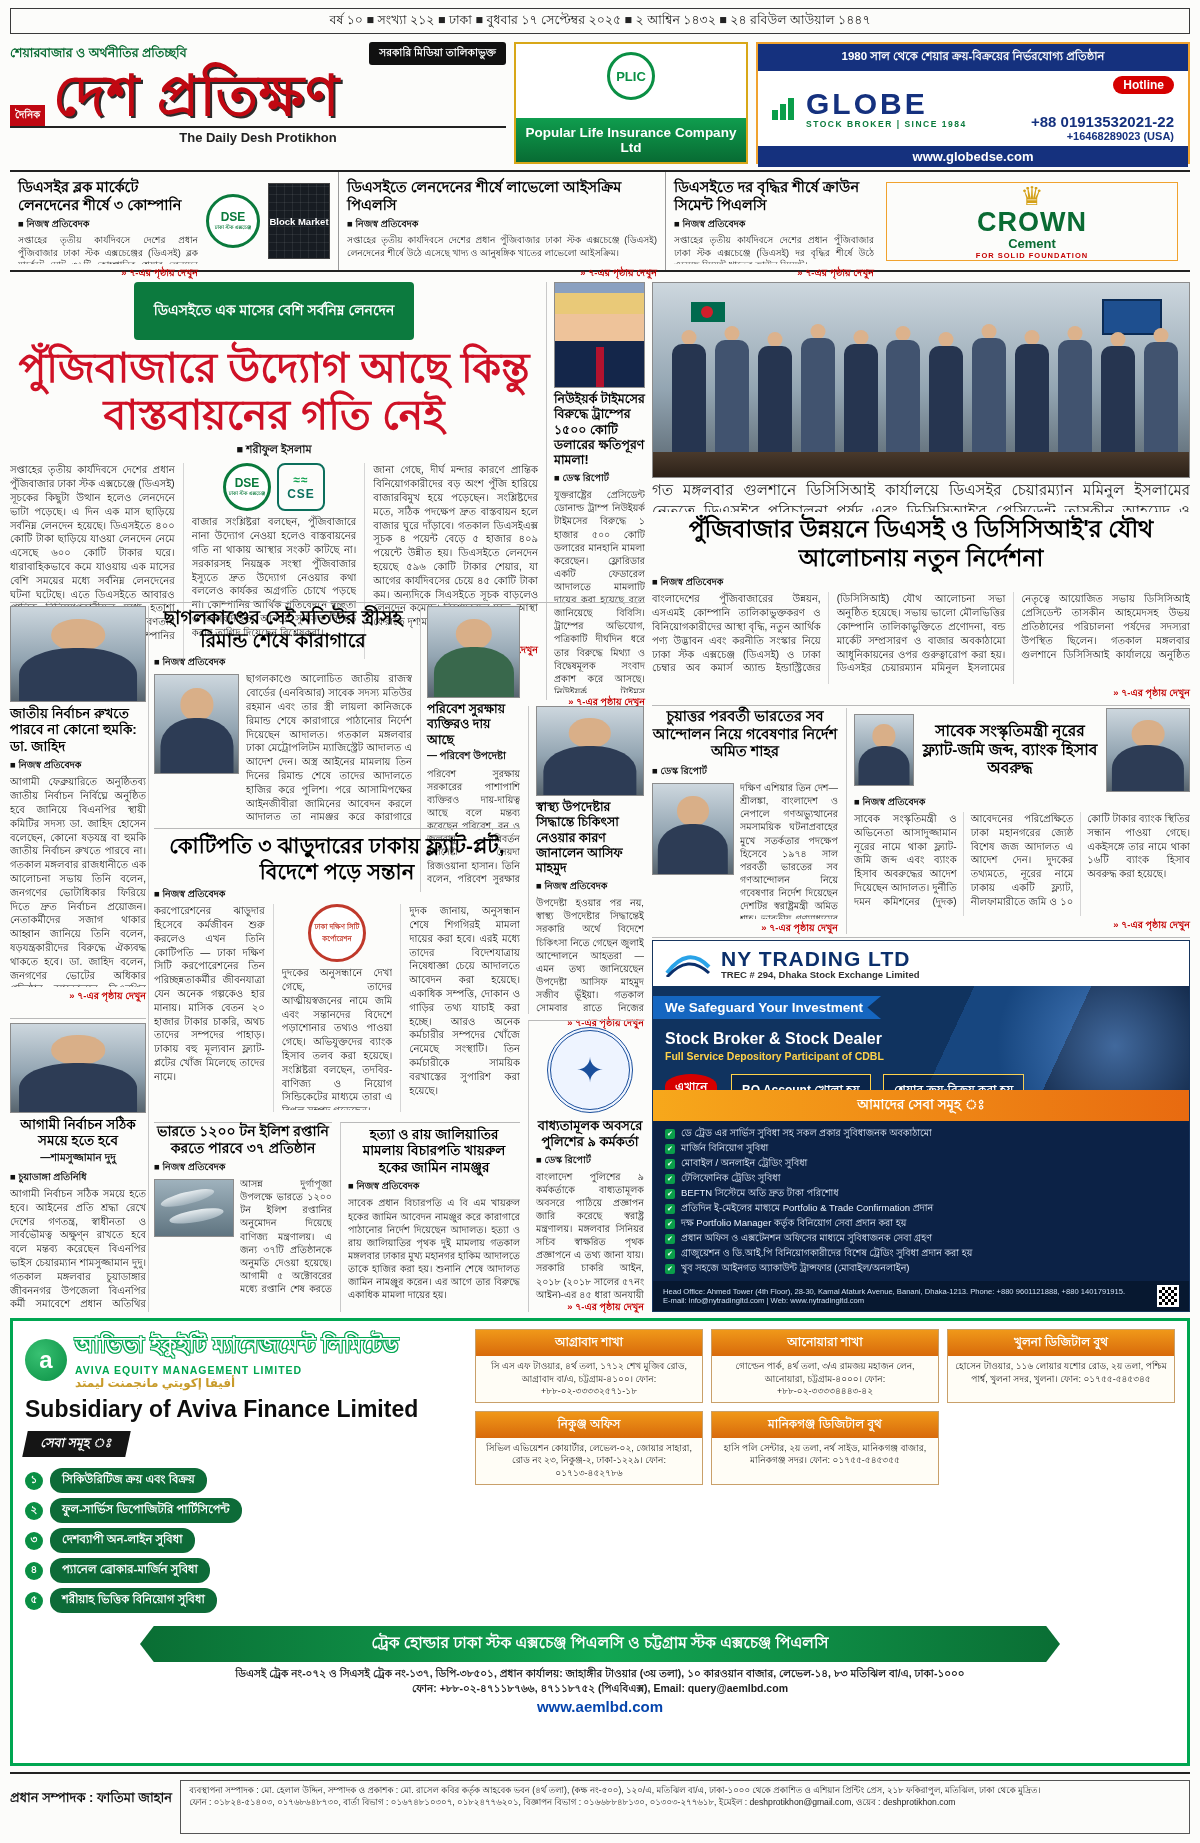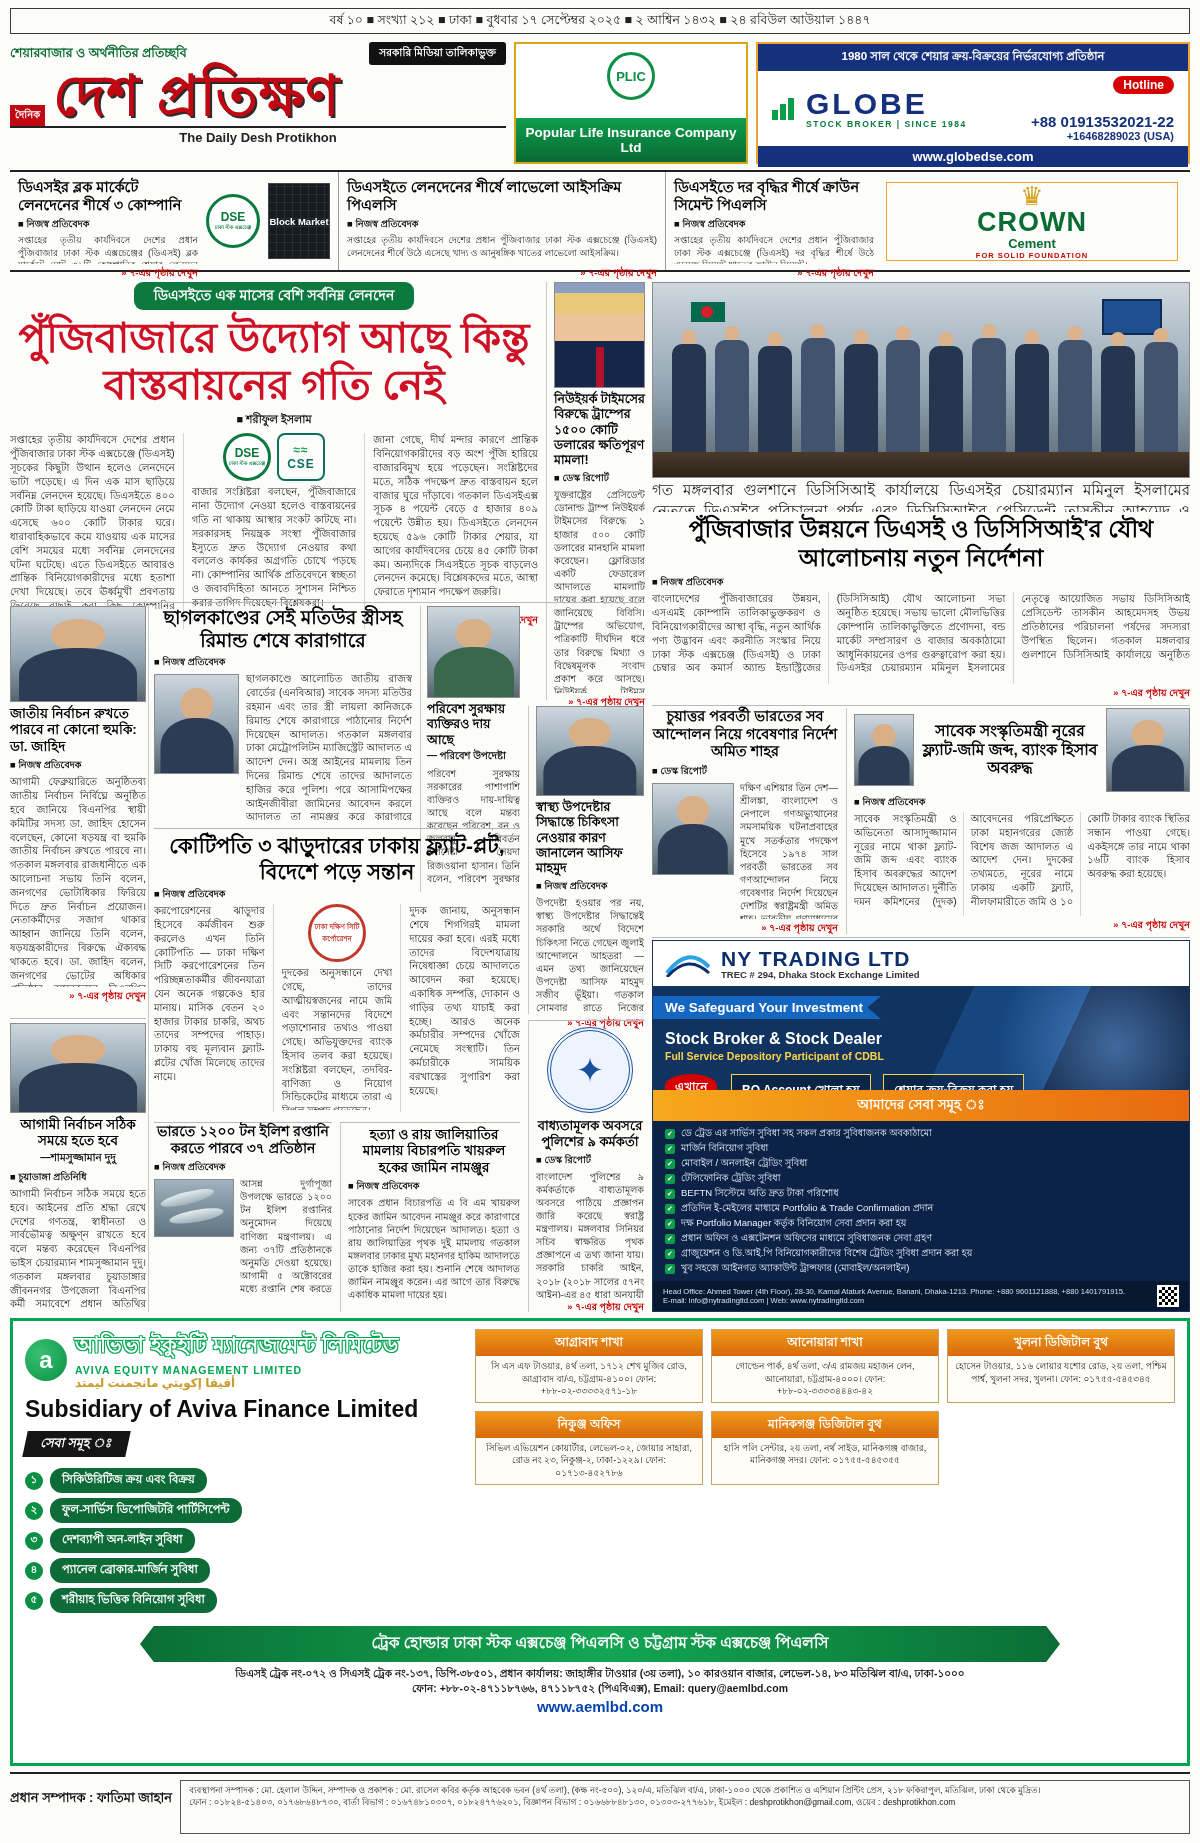--- a/index.html
+++ b/index.html
@@ -48,21 +48,21 @@
 .bm{width:62px;height:76px;background:#171c22;color:#fff;display:flex;align-items:center;justify-content:center;text-align:center;font-size:9.5px;font-weight:700;border:1px solid #444;background-image:repeating-linear-gradient(0deg,transparent 0 7px,rgba(255,255,255,.07) 7px 8px),repeating-linear-gradient(90deg,transparent 0 7px,rgba(255,255,255,.07) 7px 8px)}
 .lov{width:112px;height:80px;border-radius:50% / 44%;background:radial-gradient(circle at 50% 35%,#8e2442,#5d1026);border:3px solid #d9b54a;color:#fff;display:flex;flex-direction:column;align-items:center;justify-content:center;align-self:center}
 .lov b{font-family:"Liberation Serif",serif;font-style:italic;font-size:20px}
 .lov small{color:#e9c878;font-size:8px;letter-spacing:2px}
 .crown{display:flex;flex-direction:column;align-items:center;justify-content:center;align-self:center}
 .crown .ic{color:#d4a017;font-size:26px;line-height:1}
 .crown b{font-size:27px;font-weight:800;color:#0a6b33;letter-spacing:1px;line-height:1}
 .crown i{font-size:13px;color:#0a6b33;font-weight:700;font-style:normal}
 .crown small{font-size:7.5px;color:#c40000;font-weight:700;letter-spacing:1px}
 
-.badge{display:table;margin:0 auto;background:#0c7a3e;color:#fff;font-size:14px;font-weight:700;padding:2px 20px;border-radius:9px}
+.badge{display:table;margin:0 auto;background:#0c7a3e;color:#fff;font-size:14px;font-weight:700;padding:17px 20px;border-radius:4px}
 .lead-h{font-size:41px;font-weight:800;color:#cf1126;text-align:center;line-height:1.14;margin-top:5px}
 .logo-sq{width:50px;height:50px;border-radius:8px;border:2px solid #0c6f5c;color:#0c6f5c;display:flex;flex-direction:column;align-items:center;justify-content:center;font-weight:800;font-size:14px}
 .logo-sq span{font-size:12px;letter-spacing:1px;color:#0a9e4a}
 
 .trump{background:linear-gradient(180deg,#8aa0c0 0 10%,#e9c978 10% 30%,#eec39a 30% 56%,#14264a 56% 100%)}
 .trump::after{content:"";position:absolute;left:50%;top:62%;width:8px;height:38%;transform:translateX(-50%);background:#b3122e}
 
 .dscc{width:58px;height:58px;border-radius:50%;border:3px solid #c0392b;background:#fff;color:#c0392b;display:flex;align-items:center;justify-content:center;text-align:center;font-size:7px;font-weight:800;margin:0 auto 4px}
 .police-logo{width:86px;height:86px;border-radius:50%;border:4px double #1a4f9c;background:#eef4ff;color:#1a4f9c;display:flex;align-items:center;justify-content:center;font-size:34px;margin:0 auto}
 .fishph{background:linear-gradient(180deg,#9fb2bd,#5f7480)}

